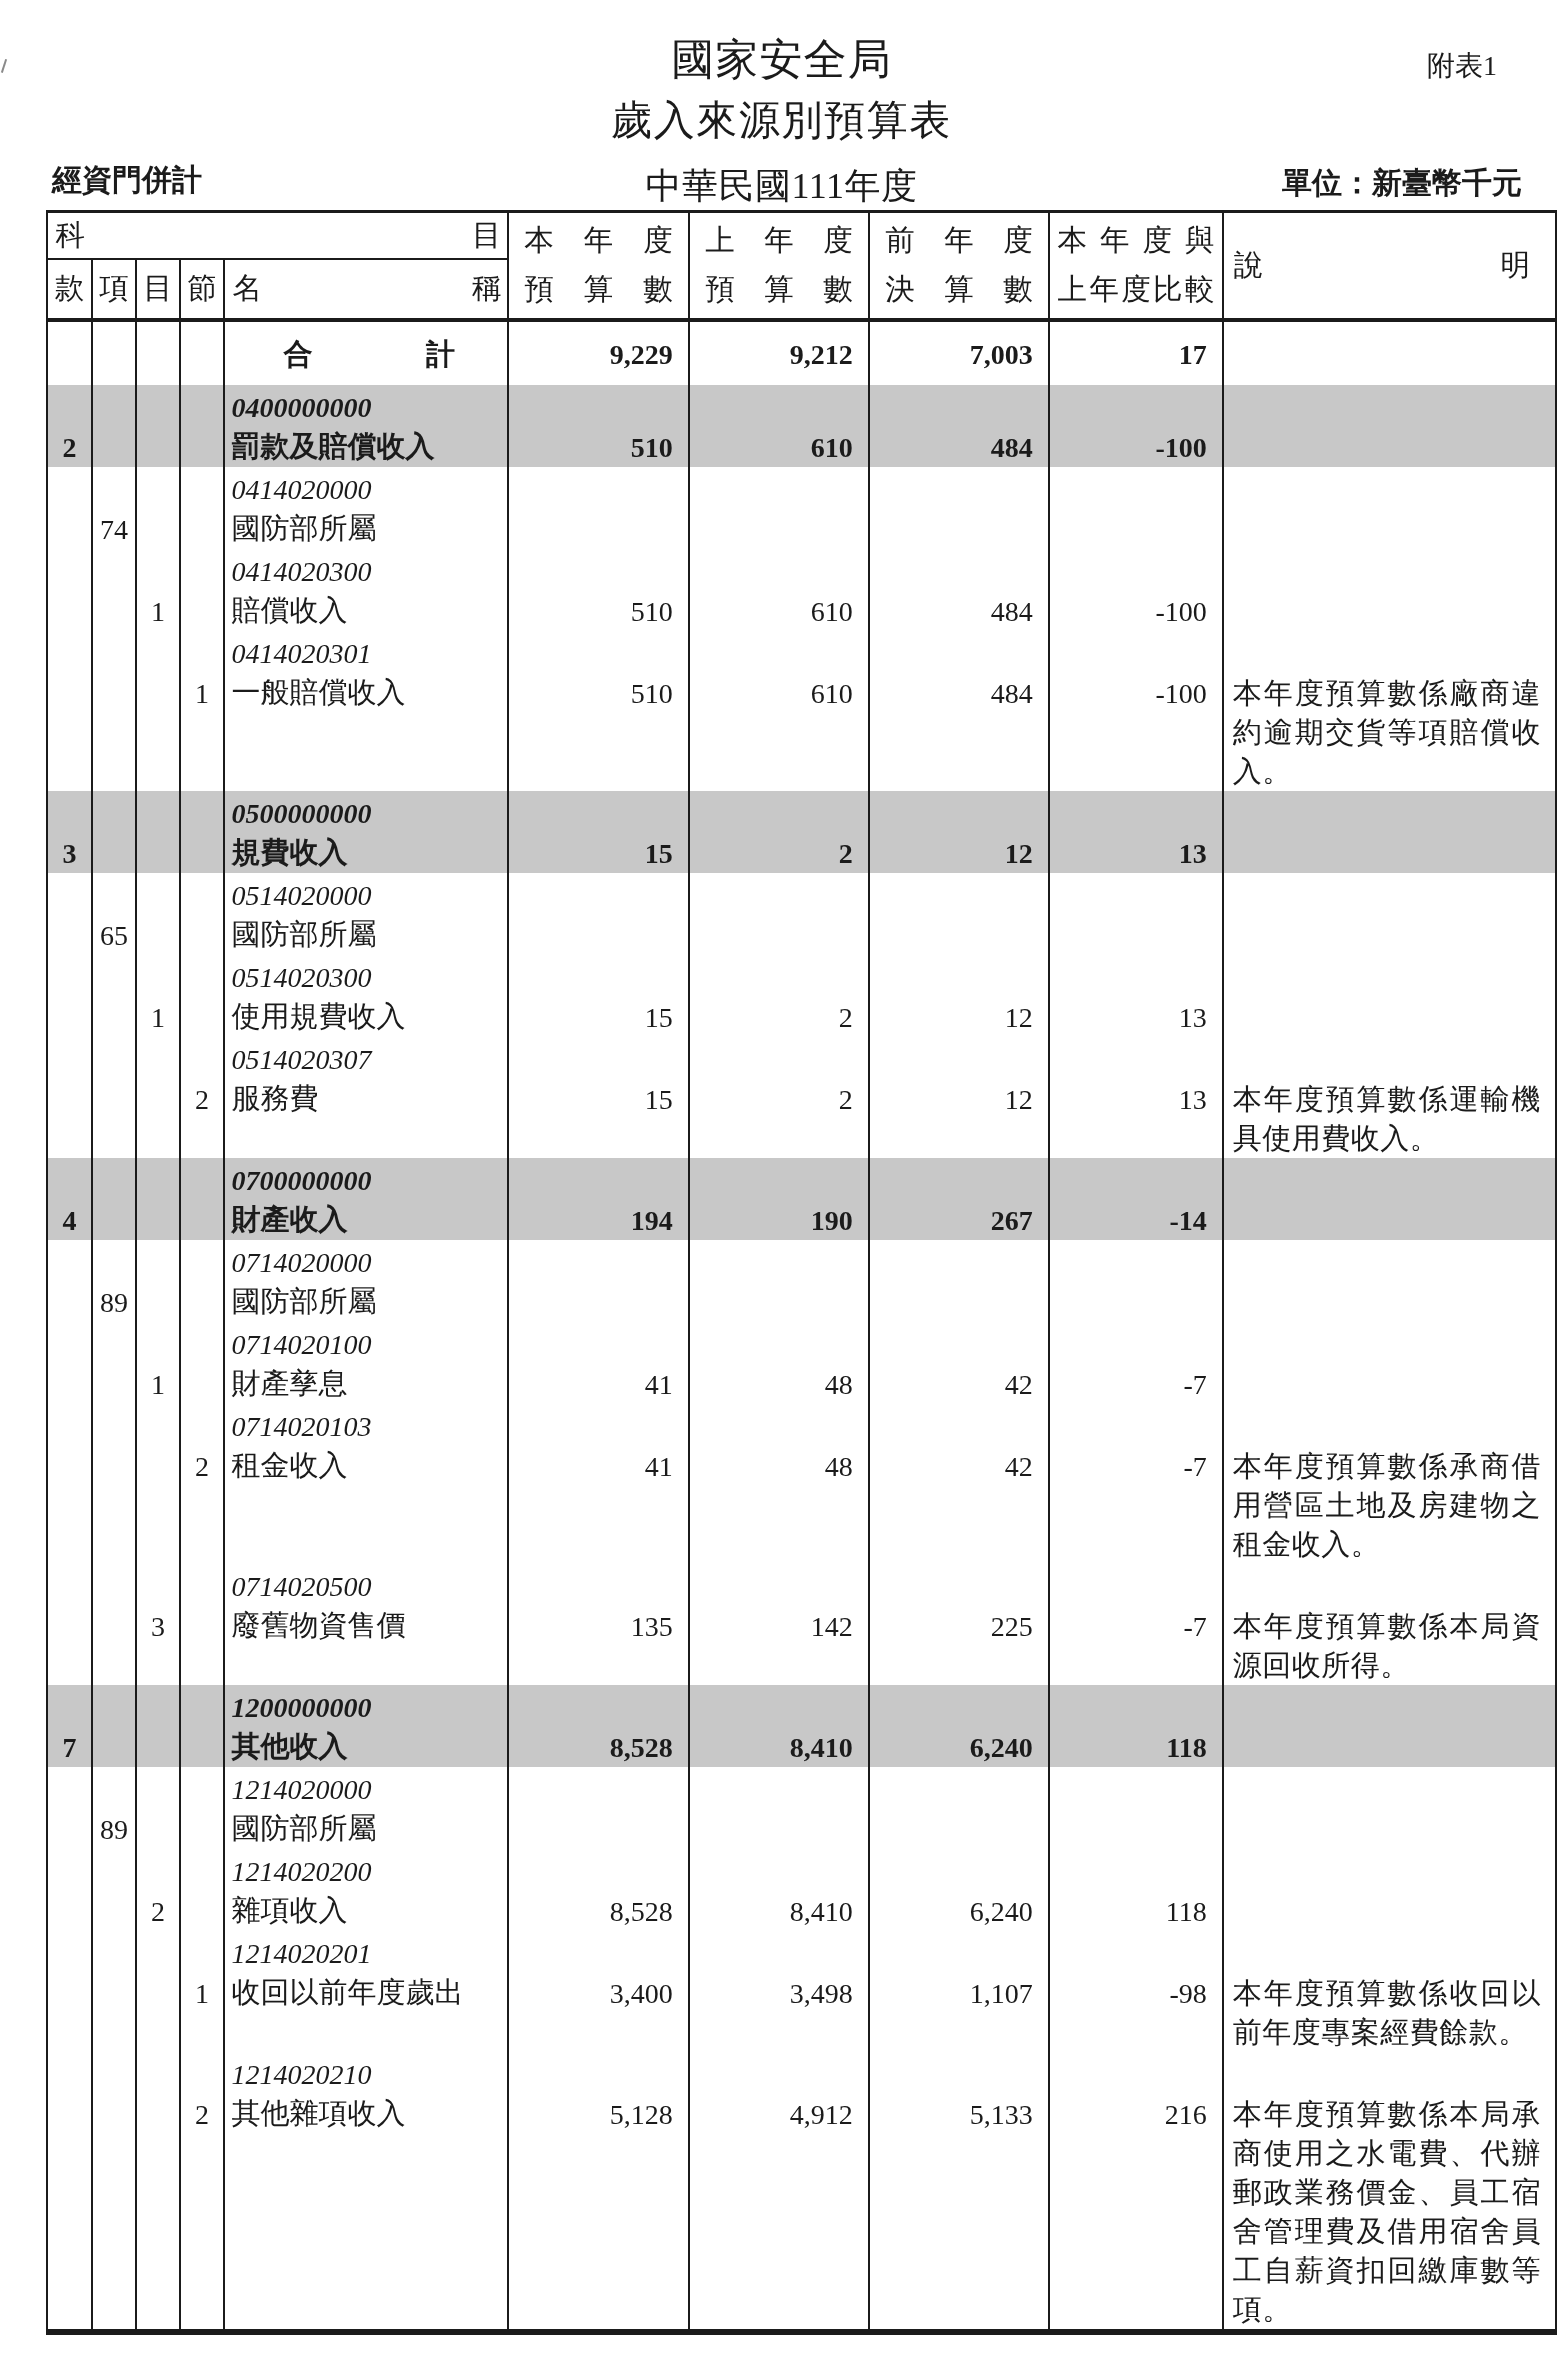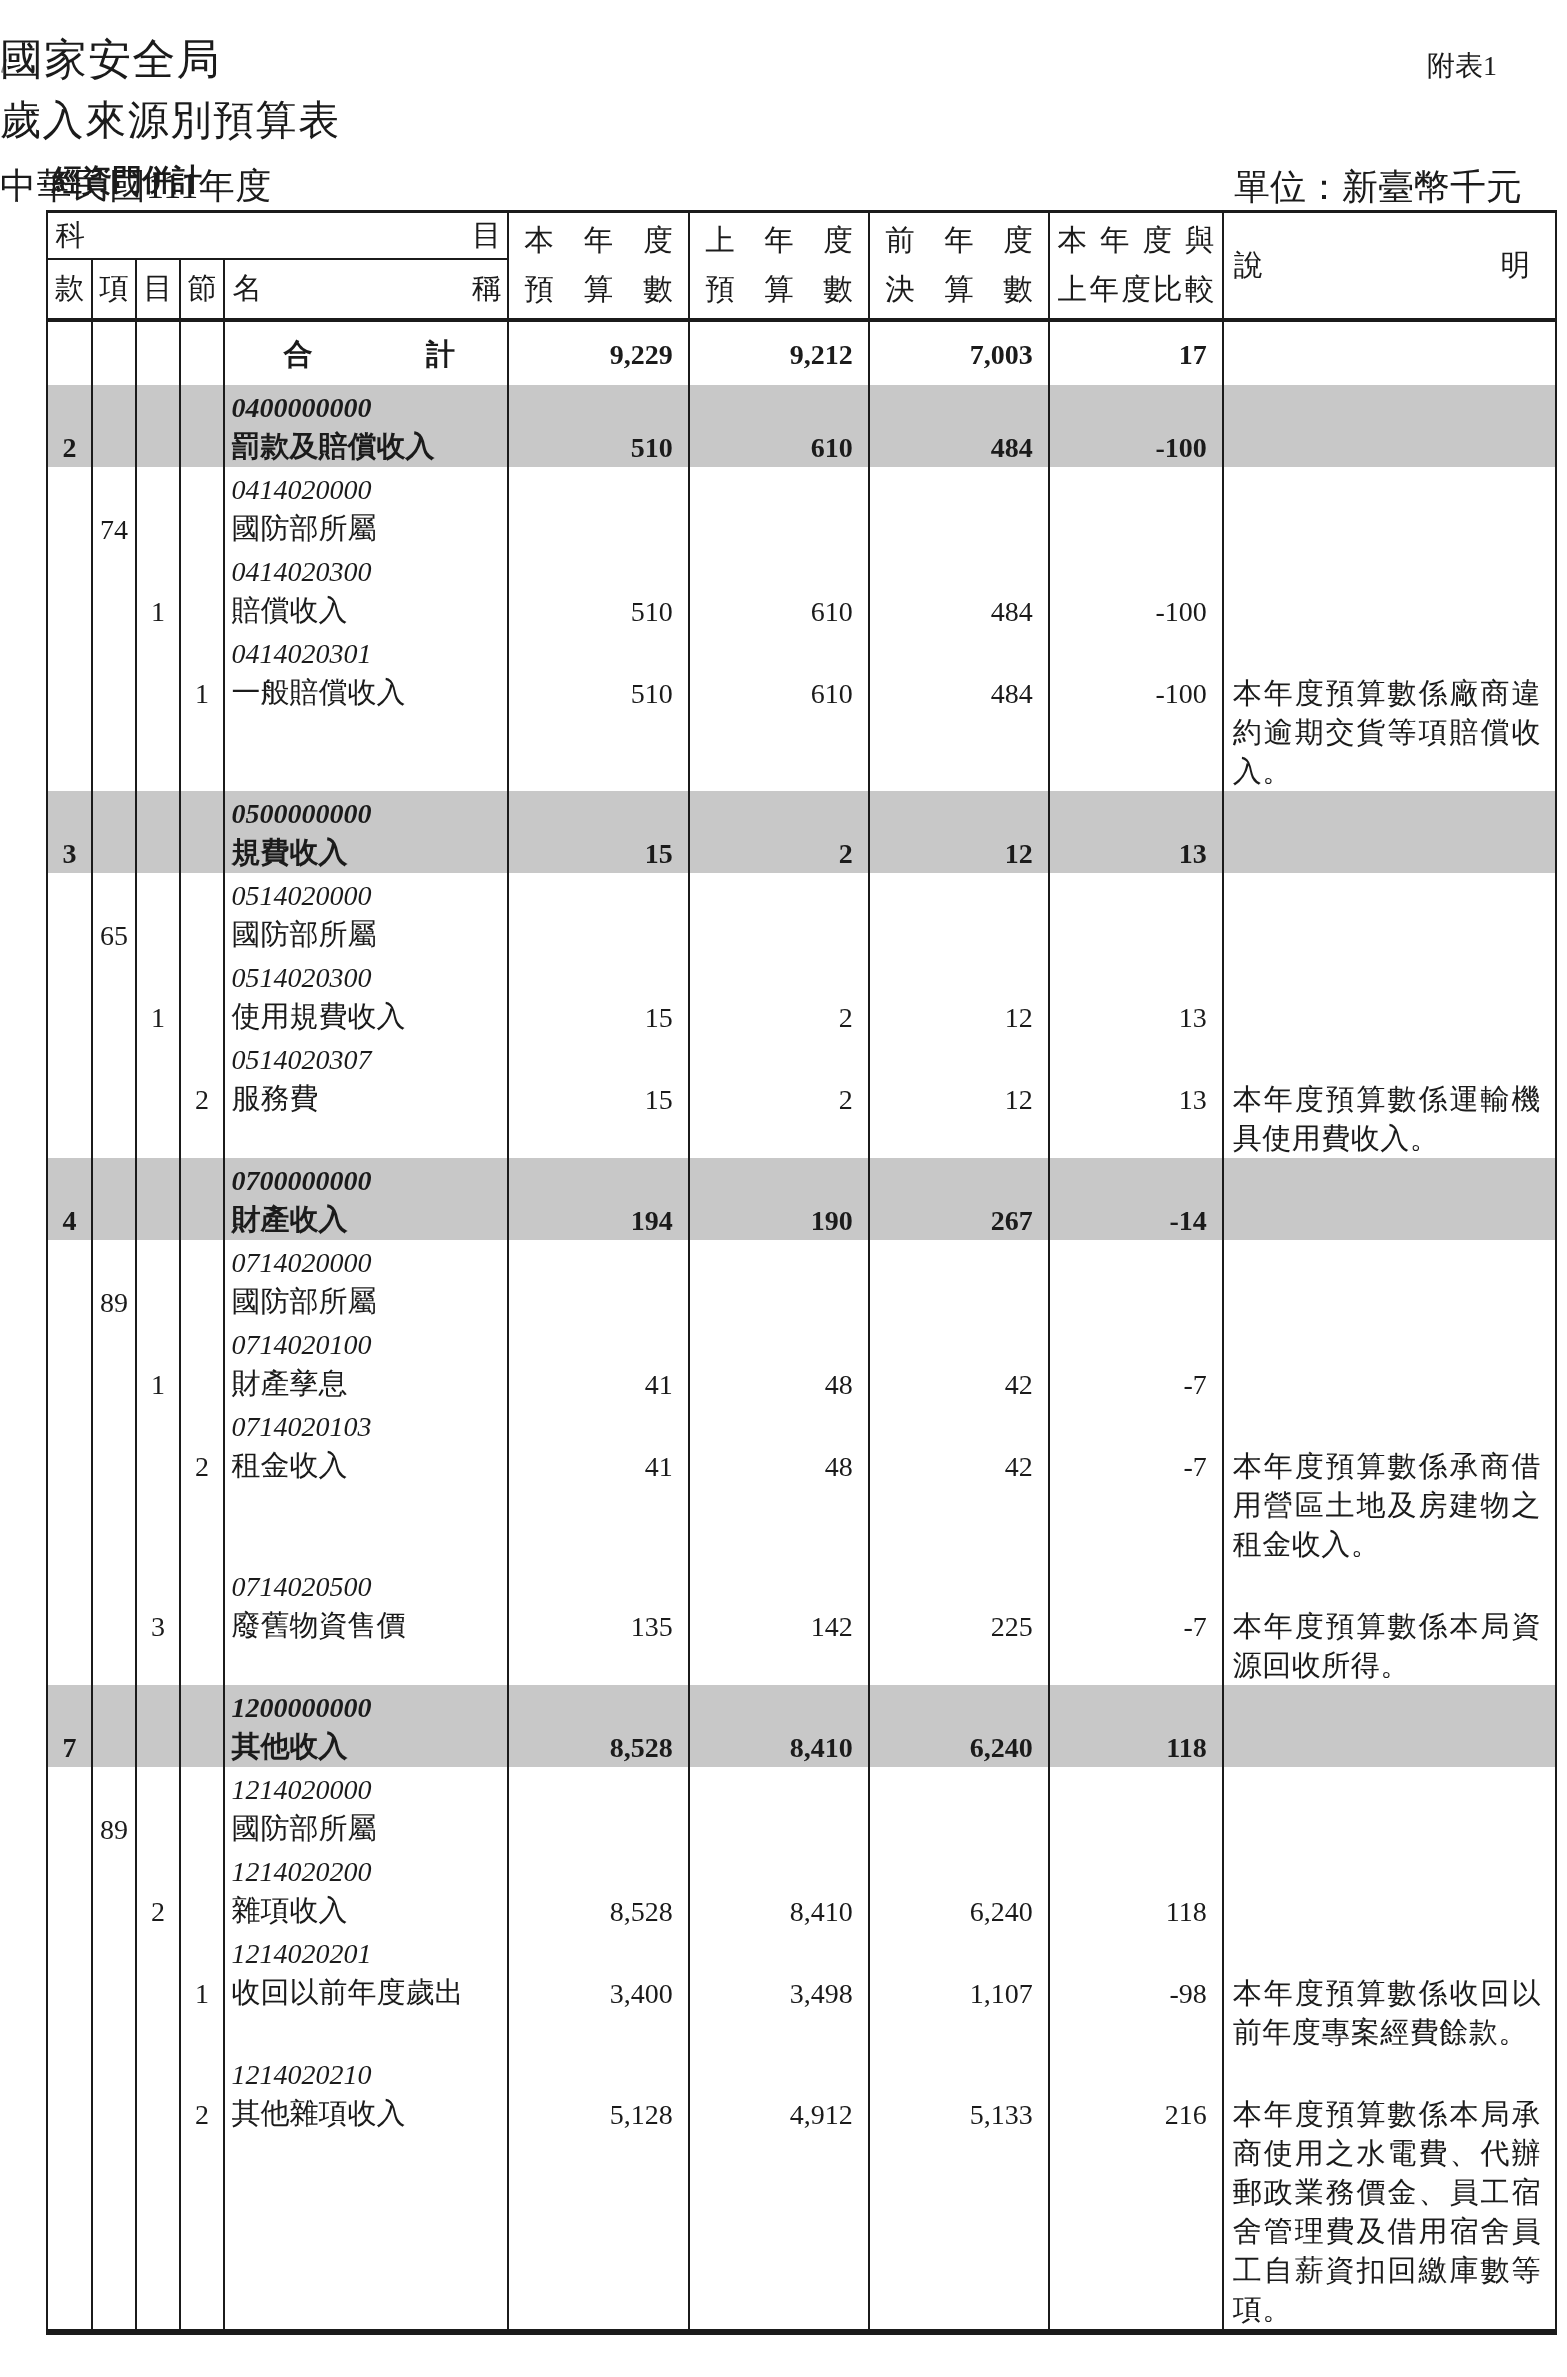--- a/index.html
+++ b/index.html
@@ -6,27 +6,27 @@
     --ink:#1b1b1b;
     --shade:#c8c8c8;
   }
   html,body{margin:0;padding:0;}
   body{
     width:1567px;height:2377px;position:relative;overflow:hidden;
     background:#ffffff;color:var(--ink);
     font-family:"Liberation Serif","DejaVu Serif",serif;
   }
   
-  .center-line{position:absolute;left:0;right:4px;}
+  .center-line{position:absolute;left:0;right:4px;text-align:center;}
   .org-title{top:31px;font-size:43px;letter-spacing:1.1px;}
   .doc-title{top:93px;font-size:41px;letter-spacing:1.6px;font-family:Liberation Serif, serif;}
   .year-line{top:162px;font-size:36px;letter-spacing:0.5px;}
   .appendix{position:absolute;top:47px;right:70px;font-size:28px;}
   .scope-note{position:absolute;top:160px;left:52px;font-size:30px;font-weight:bold;}
-  .unit-note{position:absolute;top:163px;right:45px;font-size:36px;}
+  .unit-note{position:absolute;top:163px;right:45px;font-size:30px;font-weight:bold;}
   .artifact{position:absolute;left:3.3px;top:59px;width:2.2px;height:14px;background:#8a8a8a;transform:rotate(18deg);}
 
   
   .budget-table{
     position:absolute;left:46px;top:210px;width:1511px;
     box-sizing:border-box;
     border:2.7px solid var(--ink);
     border-top-width:3.8px;border-bottom-width:6px;
     background:#fff;
   }

